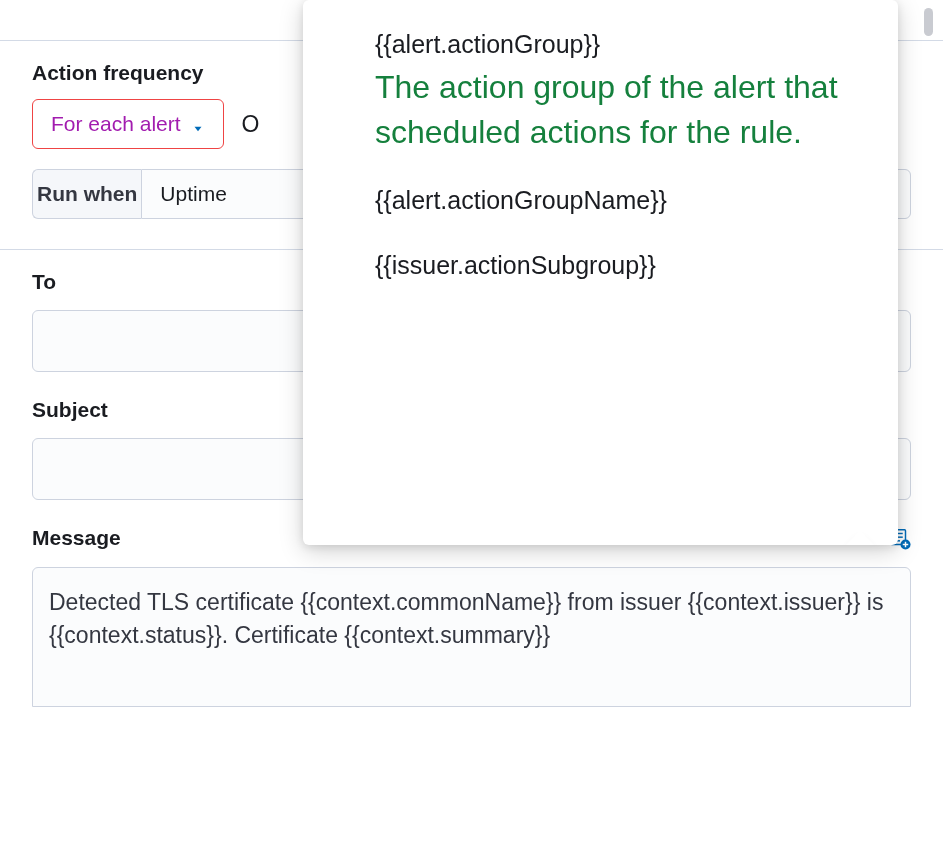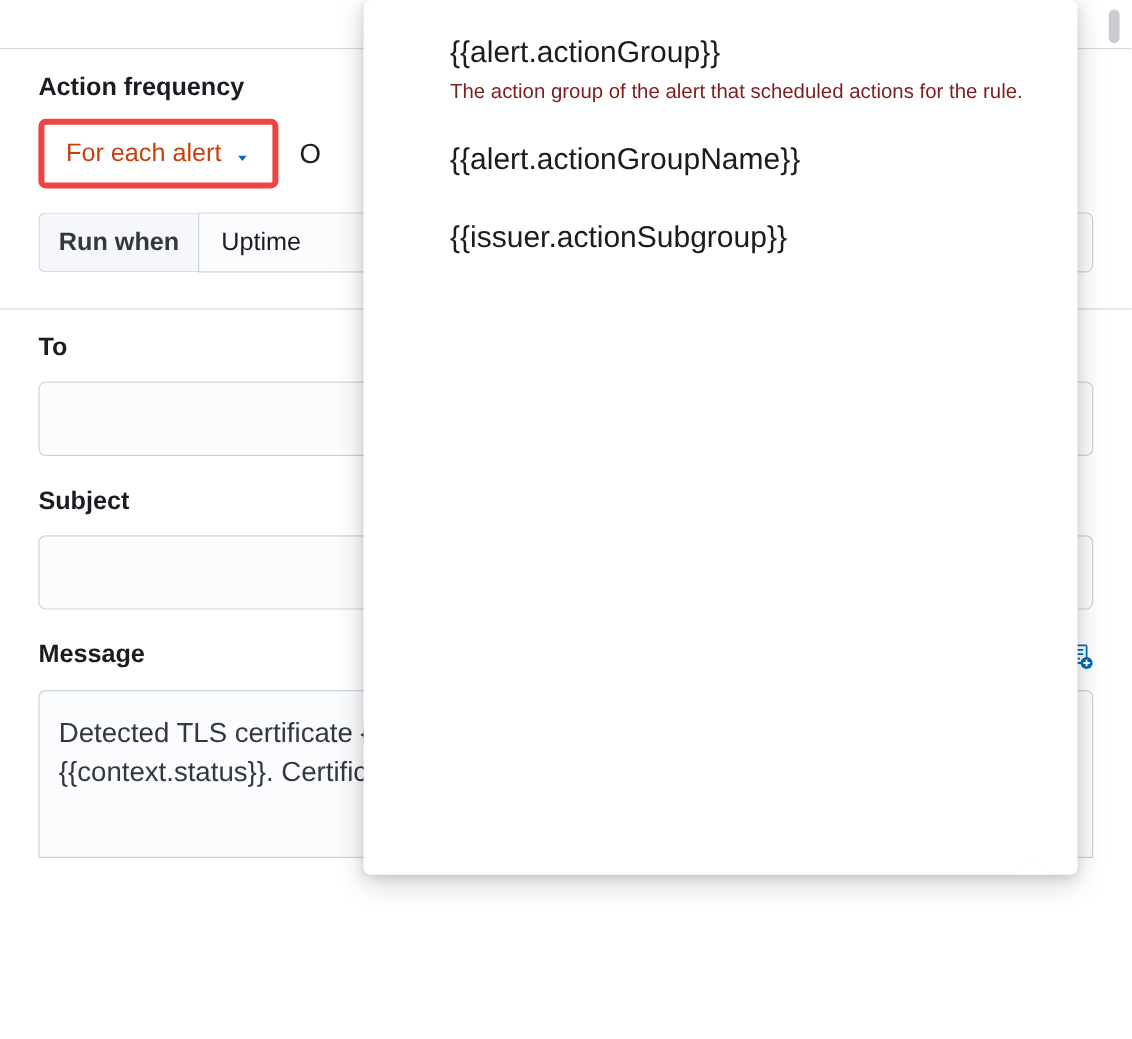--- a/index.html
+++ b/index.html
@@ -35,25 +35,25 @@
     .controls-row {
       display: flex;
       gap: 0;
       margin-bottom: 20px;
     }
     .dropdown-button {
       display: inline-flex;
       align-items: center;
       gap: 10px;
       padding: 12px 18px;
-      border: 5px solid #ef4444;
+      border: 1px solid #ef4444;
       border-radius: 6px;
       background: #fff;
       font-size: 21px;
-      color: #c2410c;
+      color: #a21caf;
       cursor: pointer;
     }
     .chevron-down {
       width: 14px;
       height: 14px;
       display: inline-block;
     }
     .chevron-down svg {
       width: 100%;
       height: 100%;
@@ -63,21 +63,21 @@
       font-size: 23px;
       color: #1a1c21;
       margin-left: 18px;
       align-self: center;
     }
     .input-group {
       display: flex;
       margin-bottom: 0;
     }
     .input-prefix {
-      padding: 12px 16px;
+      padding: 12px 4px;
       background: #f5f7fa;
       border: 1px solid #cdd3df;
       border-right: none;
       border-radius: 6px 0 0 6px;
       font-size: 21px;
       font-weight: 700;
       color: #343741;
       display: flex;
       align-items: center;
     }
@@ -146,41 +146,41 @@
     }
     .popover {
       position: absolute;
       top: 0;
       left: 303px;
       width: 595px;
       background: #fff;
       box-shadow: 0 6px 24px rgba(0,0,0,0.18), 0 2px 8px rgba(0,0,0,0.1);
       border-radius: 6px;
       padding: 20px 0;
-      height: 729px;
+      height: 545px;
       overflow: hidden;
       z-index: 10;
     }
     .popover-scroll {
       height: 100%;
       overflow-y: auto;
     }
     .popover-item {
       padding: 10px 36px 20px 72px;
       cursor: pointer;
     }
     .var-name {
       font-size: 25px;
       font-weight: 500;
       color: #1a1c21;
       margin-bottom: 6px;
     }
     .var-desc {
-      font-size: 17px;
-      color: #7f1d1d;
+      font-size: 32px;
+      color: #15803d;
       line-height: 1.42;
     }
     .popover-arrow {
       position: absolute;
       bottom: -10px;
       right: 28px;
       width: 20px;
       height: 20px;
       background: #fff;
       transform: rotate(45deg);

